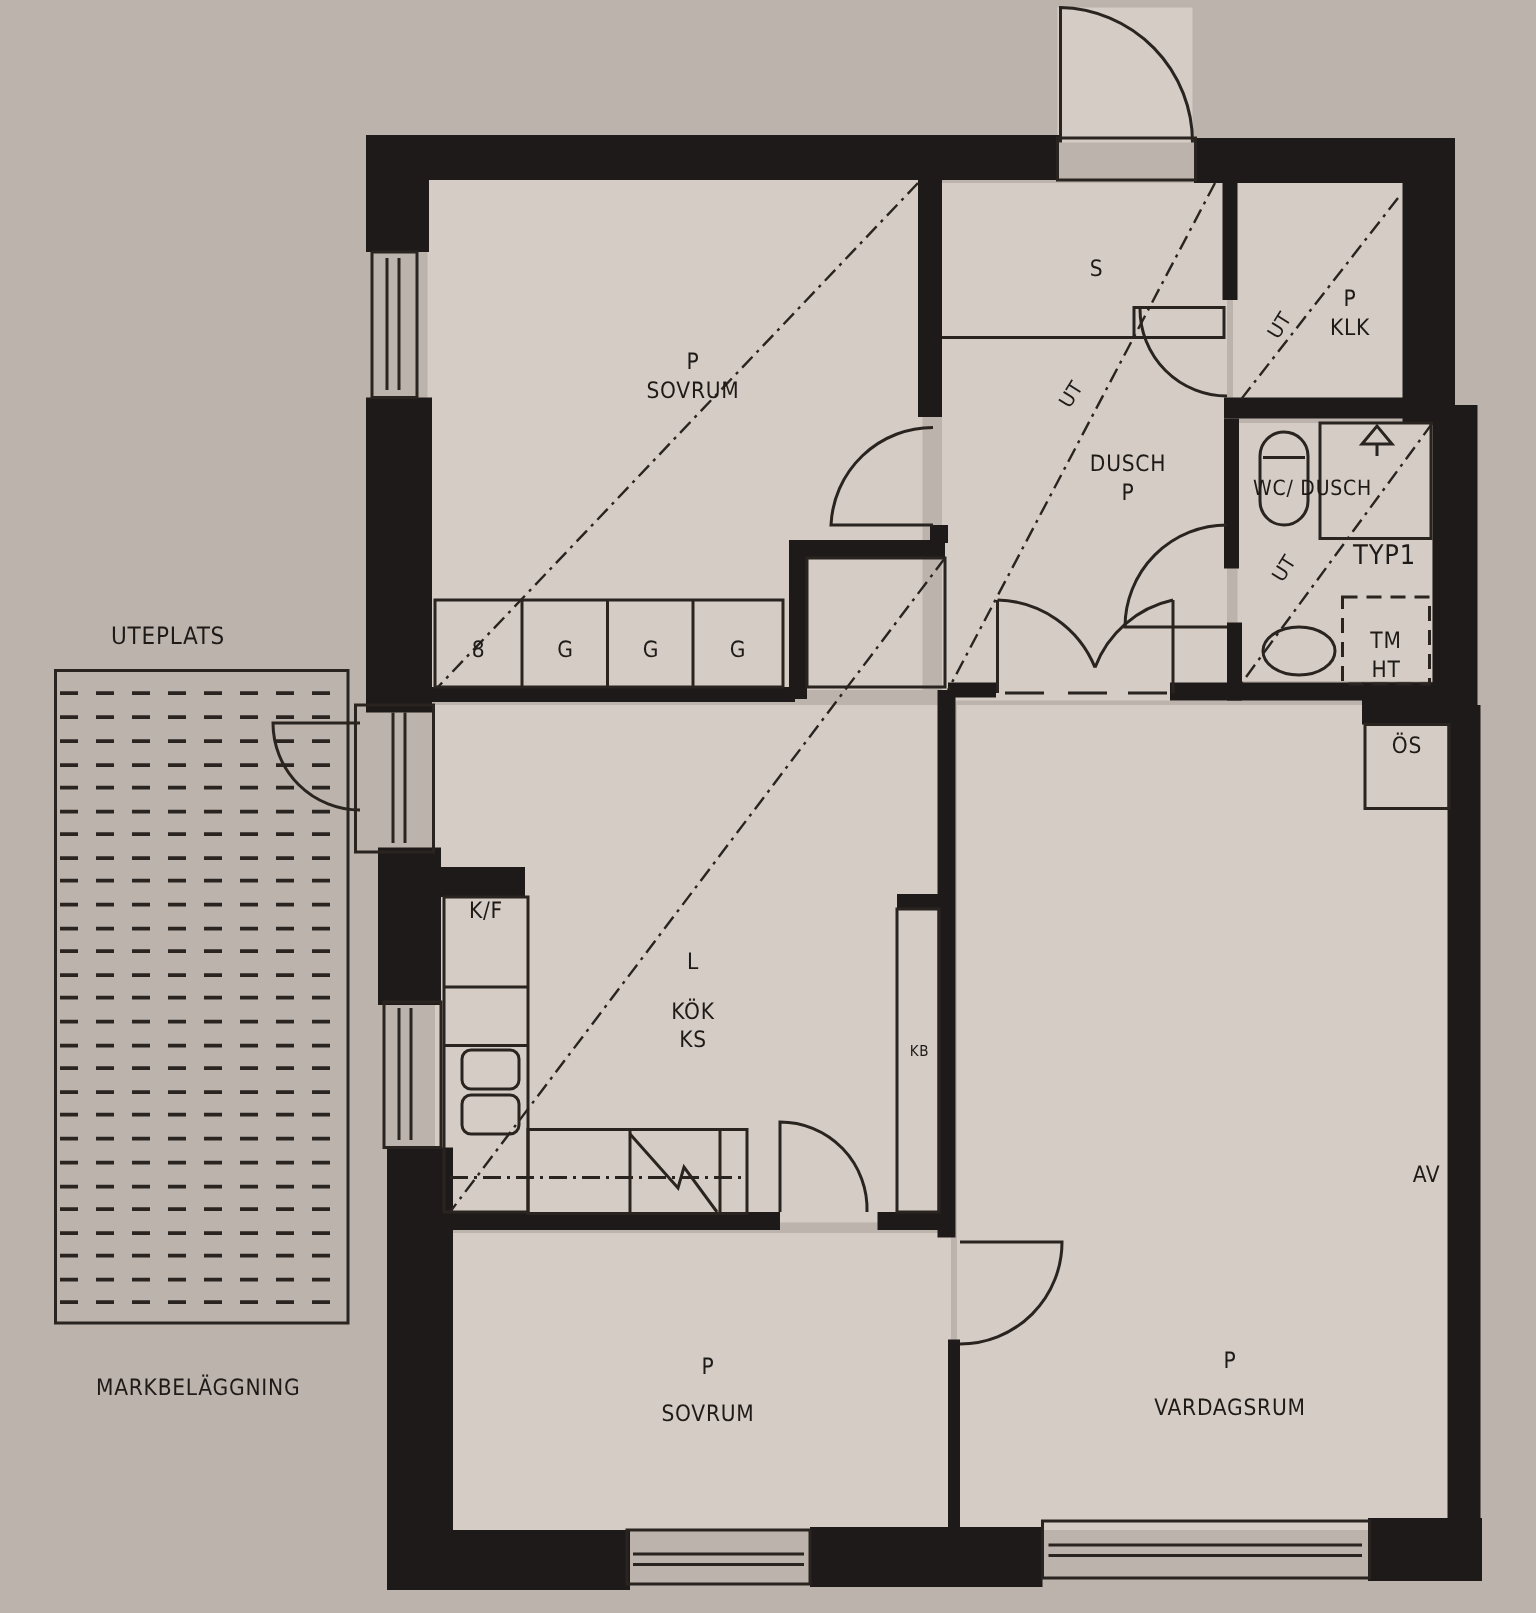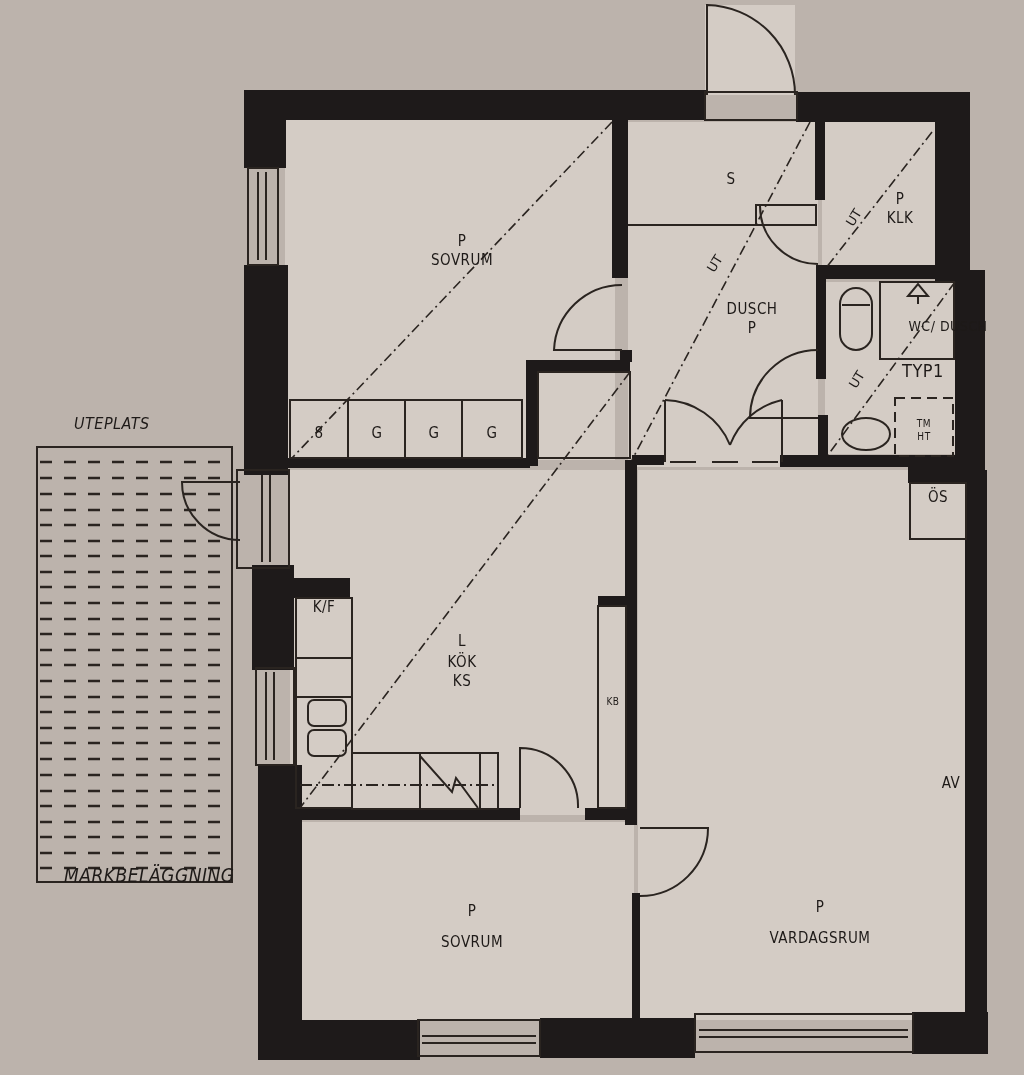--- a/index.html
+++ b/index.html
@@ -1,21 +1,21 @@
 <!DOCTYPE html>
 <html><head>
 <meta charset="utf-8">
 <style>
   html, body { margin:0; padding:0; }
   body { width:1024px; height:1075px; background:#bcb3ac; overflow:hidden; position:relative;
          font-family:"DejaVu Sans", sans-serif; }
   #plan { position:absolute; left:0; top:0; }
   .lbl { position:absolute; font-family:"DejaVu Sans Condensed","DejaVu Sans", sans-serif; font-size:15px;
          color:#1e1a18; text-align:center; line-height:1.25; letter-spacing:0.5px; white-space:nowrap; transform:translateX(-50%); }
-  .lbl.l { transform:none; text-align:left;font-style:italic; }
+  .lbl.l { transform:none; text-align:left; }
   .rot { position:absolute; font-size:13px; color:#1e1a18; transform:rotate(-58deg); font-family:"DejaVu Sans", sans-serif; }
 </style>
 </head>
 <body>
 
 <svg id="plan" width="1024" height="1075" viewBox="0 0 1024 1075" xmlns="http://www.w3.org/2000/svg">
 
   <g fill="#d4ccc5">
     <rect x="285" y="118" width="330" height="342"></rect>
     <rect x="628" y="122" width="190" height="345"></rect>
@@ -179,28 +179,28 @@
     <div>S</div>
   </div>
 <div class="lbl" style="left:900px;top:190px">
   <div>P</div>
   <div>KLK</div>
 </div>
 <div class="lbl" style="left:752px;top:300px">
   <div>DUSCH</div>
   <div>P</div>
 </div>
-<div class="lbl" style="left:948px;top:318px;font-size:14px">
+<div class="lbl" style="left:875px;top:318px;font-size:14px">
   <div>WC/ DUSCH</div>
 </div>
 <div class="lbl" style="left:923px;top:360px;font-size:18px">TYP1</div>
-<div class="lbl" style="left:924px;top:418px;font-size:10px;width:30px;white-space:normal">TM HT</div>
+<div class="lbl" style="left:924px;top:418px;font-size:15px;width:30px;white-space:normal">TM HT</div>
 <div class="lbl" style="left:462px;top:632px">
   <div>L</div>
-  <div style="margin-top:2px">KÖK</div>
+  <div style="margin-top:14px">KÖK</div>
   <div>KS</div>
 </div>
 <div class="lbl" style="left:472px;top:902px">
   <div>P</div>
   <div style="margin-top:12px">SOVRUM</div>
 </div>
 <div class="lbl" style="left:820px;top:898px">
   <div>P</div>
   <div style="margin-top:12px">VARDAGSRUM</div>
 </div>
@@ -212,13 +212,13 @@
 
 <div class="rot" style="left:706px;top:256px">UT</div>
 <div class="rot" style="left:845px;top:210px">UT</div>
 <div class="rot" style="left:848px;top:372px">UT</div>
 
 <div class="lbl" style="left:324px;top:598px">K/F</div>
 <div class="lbl" style="left:613px;top:696px;font-size:10px">KB</div>
 <div class="lbl" style="left:938px;top:488px">ÖS</div>
 <div class="lbl" style="left:951px;top:774px">AV</div>
 <div class="lbl l" style="left:74px;top:414px;font-size:16px">UTEPLATS</div>
-<div class="lbl l" style="left:64px;top:864px;font-size:19px">MARKBELÄGGNING</div>
+<div class="lbl l" style="left:64px;top:916px;font-size:15px">MARKBELÄGGNING</div>
 
 </body></html>

